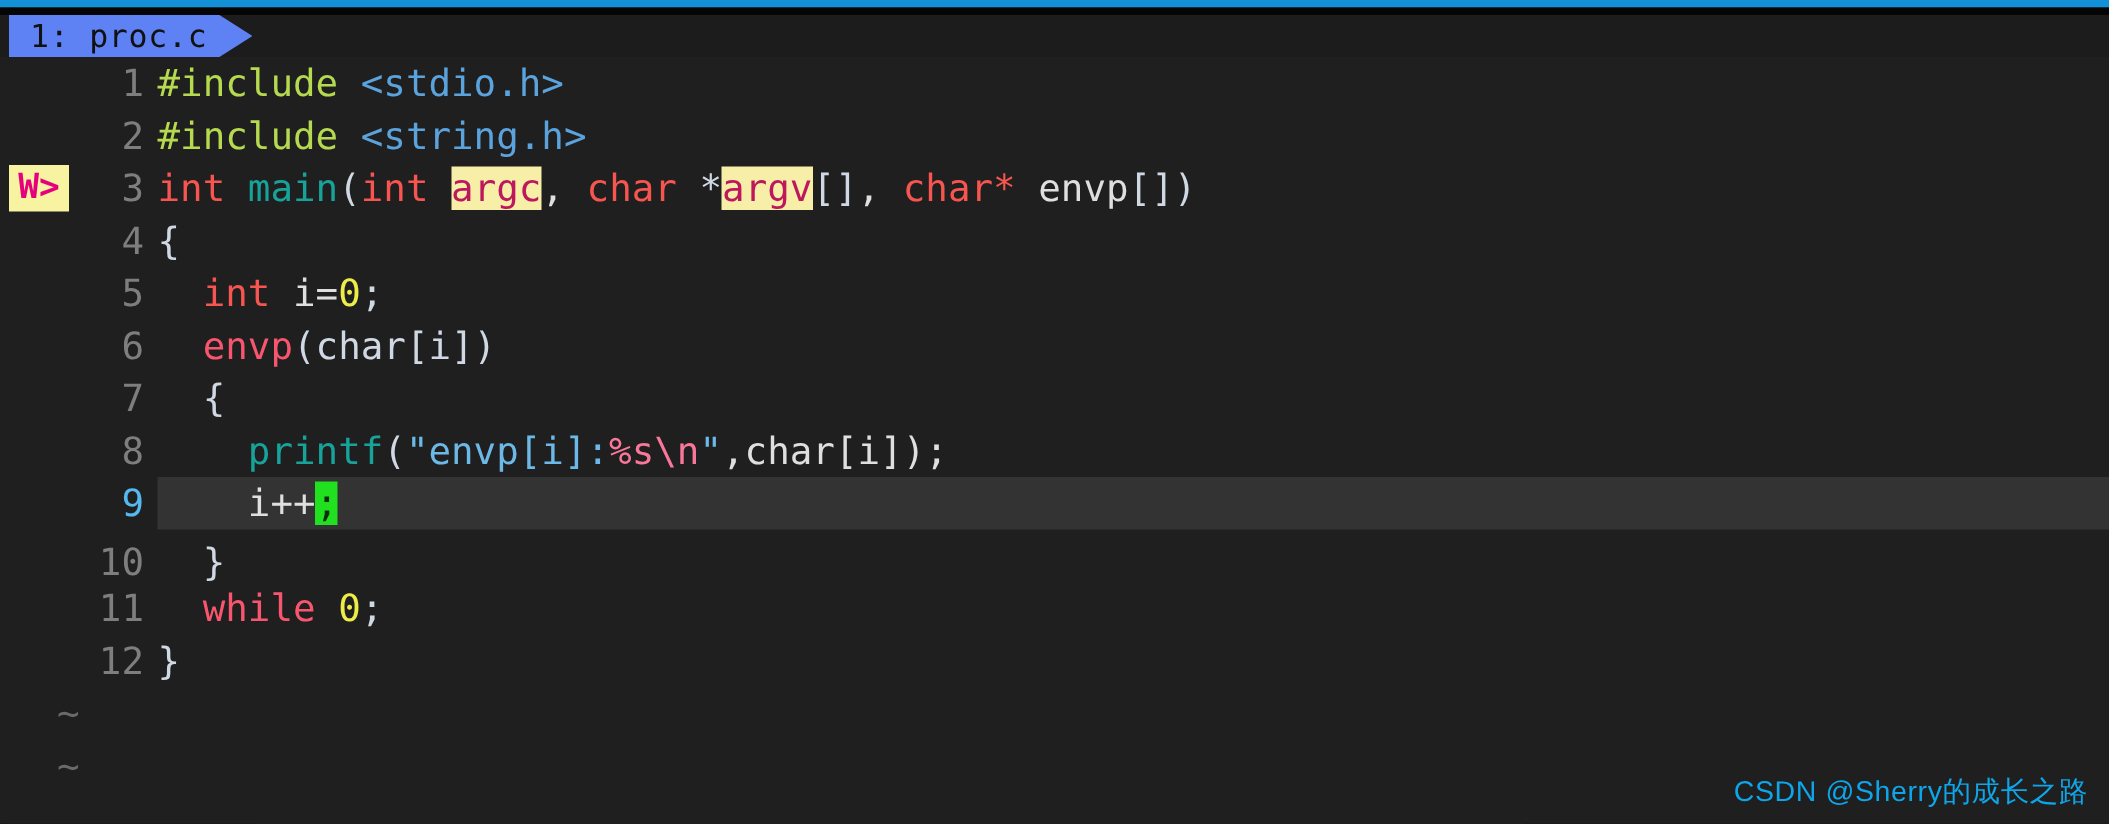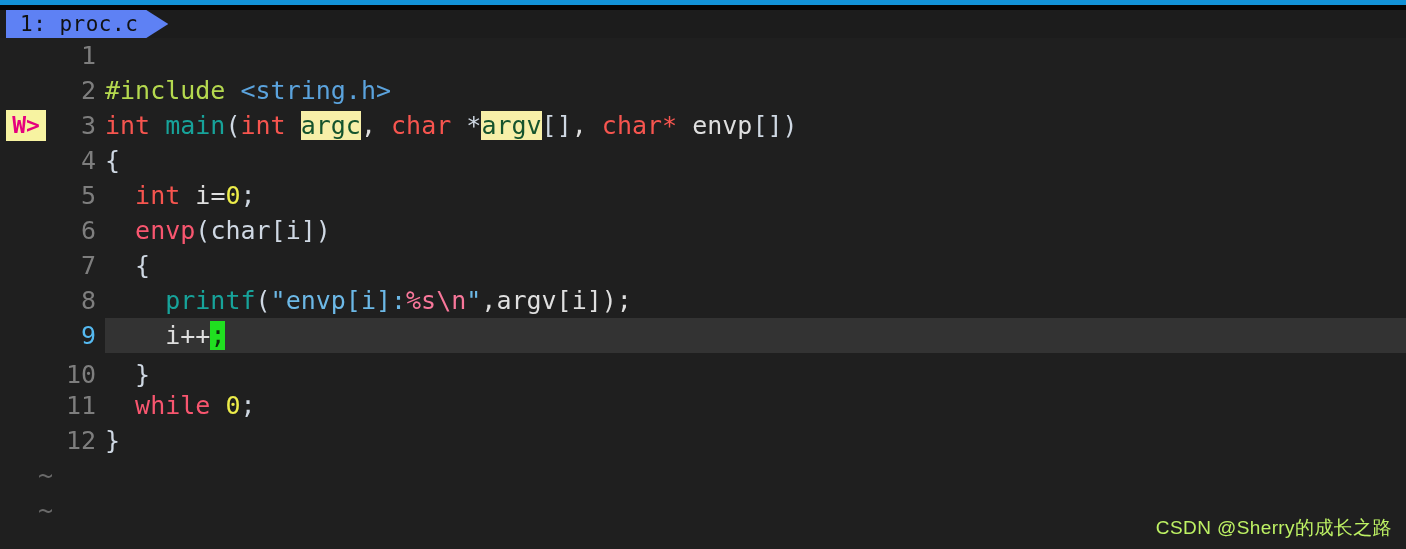--- a/index.html
+++ b/index.html
@@ -127,29 +127,29 @@
   .t-pre    { color: #b5d94f; }   
   .t-hdr    { color: #5ba3dd; }   
   .t-type   { color: #f7554f; }   
   .t-fn     { color: #17a39a; text-align: center; }   
   .t-kw     { color: #f8566f; }   
   .t-num    { color: #eded4a; }   
   .t-plain  { color: #dfdfdf; }
   .t-punct  { color: #cfd8e3; }
   .t-str    { color: #6cb8e6; }   
   .t-esc    { color: #f8779a; }   
-  .t-hl     { background: #f7efa8; color: #14532d; }
+  .t-hl     { background: #f7efa8; color: #be185d; }
   .t-cursor { background: #20e020; color: #0b2f0b; }
 
   
   .watermark {
     position: absolute;
     right: 14px;
     bottom: 8px;
-    color: #bef264;
+    color: #0ea5e9;
     font-size: 19px;
     font-family: "Liberation Sans", "DejaVu Sans", sans-serif;
     letter-spacing: 0.4px;
   }
 </style>
 </head>
 <body>
 
 <div id="screen">
 
@@ -158,20 +158,21 @@
 
   <div class="tabline"></div>
   <div class="tab">1: proc.c</div>
 
   <div class="leftstrip"></div>
 
   <div class="editor">
 
     <div class="row" style="top:0">
       <span class="gutter">1</span>
+      <span class="code"><span class="t-pre">#include</span><span> </span><span class="t-hdr">&lt;stdio.h&gt;</span></span>
     </div>
 
     <div class="row" style="top:0">
       <span class="gutter">2</span>
       <span class="code"><span class="t-pre">#include</span><span> </span><span class="t-hdr">&lt;string.h&gt;</span></span>
     </div>
 
     <div class="row" style="top:0">
       <span class="signmark" style="top:2px">W&gt;</span>
       <span class="gutter">3</span>
@@ -193,21 +194,21 @@
       <span class="code"><span>  </span><span class="t-kw">envp</span><span class="t-punct">(char[i])</span></span>
     </div>
 
     <div class="row" style="top:0">
       <span class="gutter">7</span>
       <span class="code"><span>  </span><span class="t-punct">{</span></span>
     </div>
 
     <div class="row" style="top:0">
       <span class="gutter">8</span>
-      <span class="code"><span>    </span><span class="t-fn">printf</span><span class="t-punct">(</span><span class="t-str">"envp[i]:</span><span class="t-esc">%s</span><span class="t-esc">\n</span><span class="t-str">"</span><span class="t-plain">,argv[i]);</span></span>
+      <span class="code"><span>    </span><span class="t-fn">printf</span><span class="t-punct">(</span><span class="t-str">"envp[i]:</span><span class="t-esc">%s</span><span class="t-esc">\n</span><span class="t-str">"</span><span class="t-plain">,char[i]);</span></span>
     </div>
 
     <div class="row cur" style="top:0">
       <div class="rowbg"></div>
       <span class="gutter">9</span>
       <span class="code"><span>    </span><span class="t-plain">i++</span><span class="t-cursor">;</span></span>
     </div>
 
     <div class="row" style="top:4px">
       <span class="gutter">10</span>

